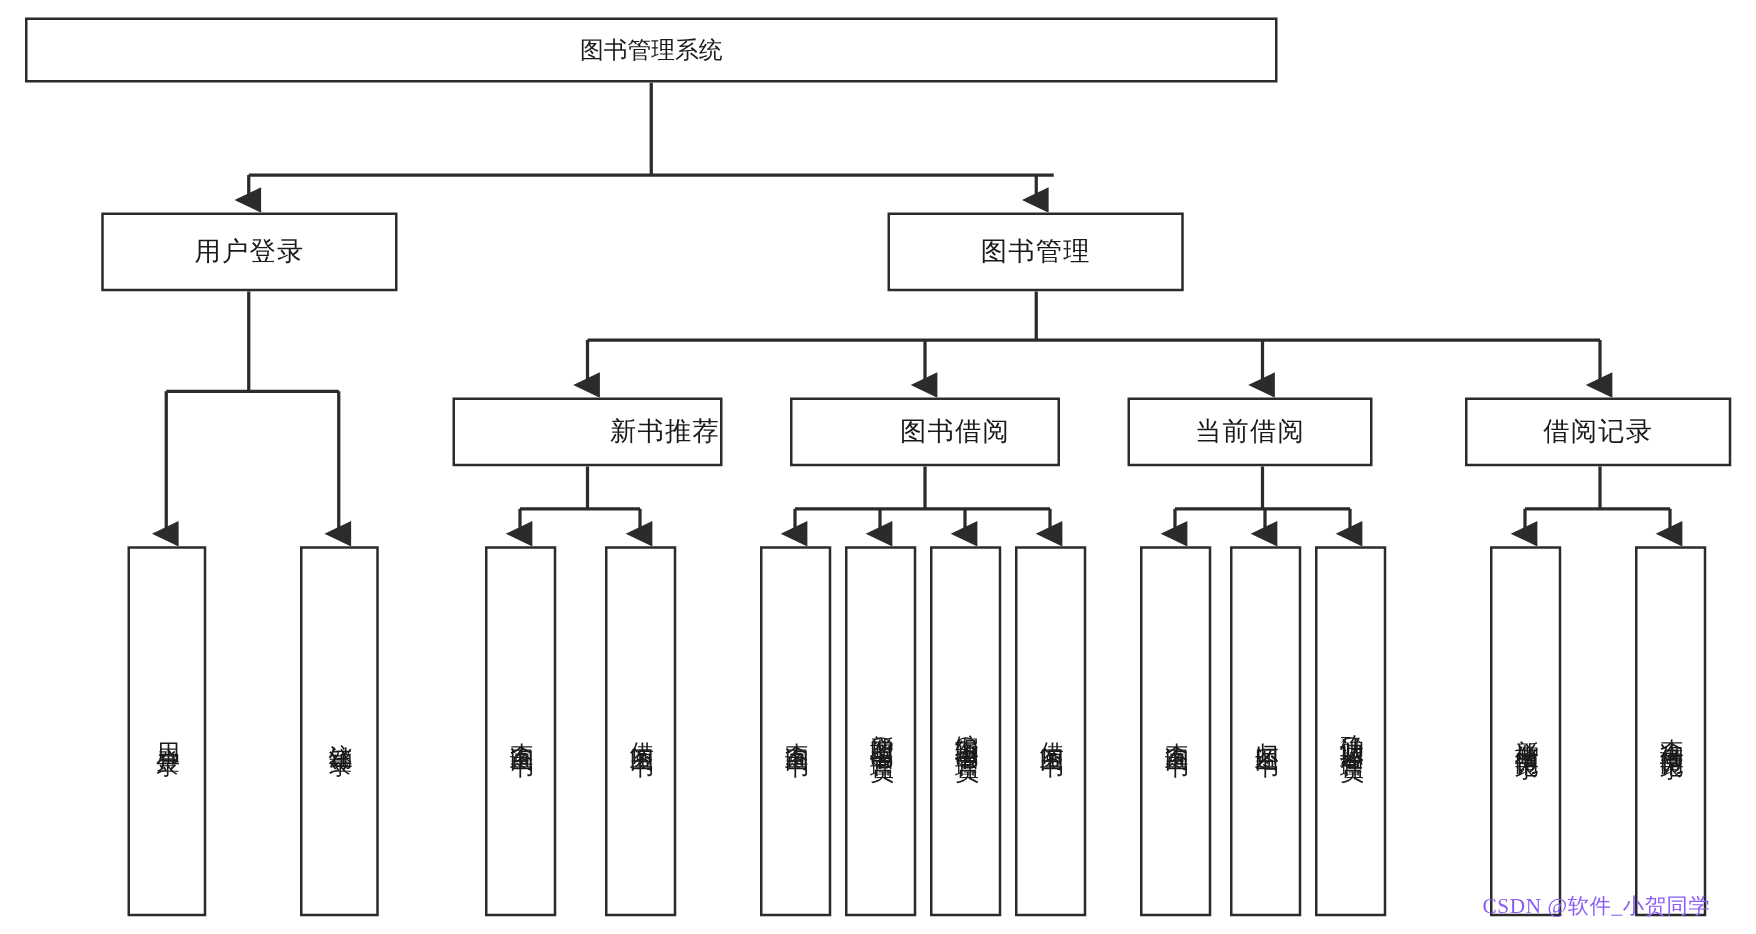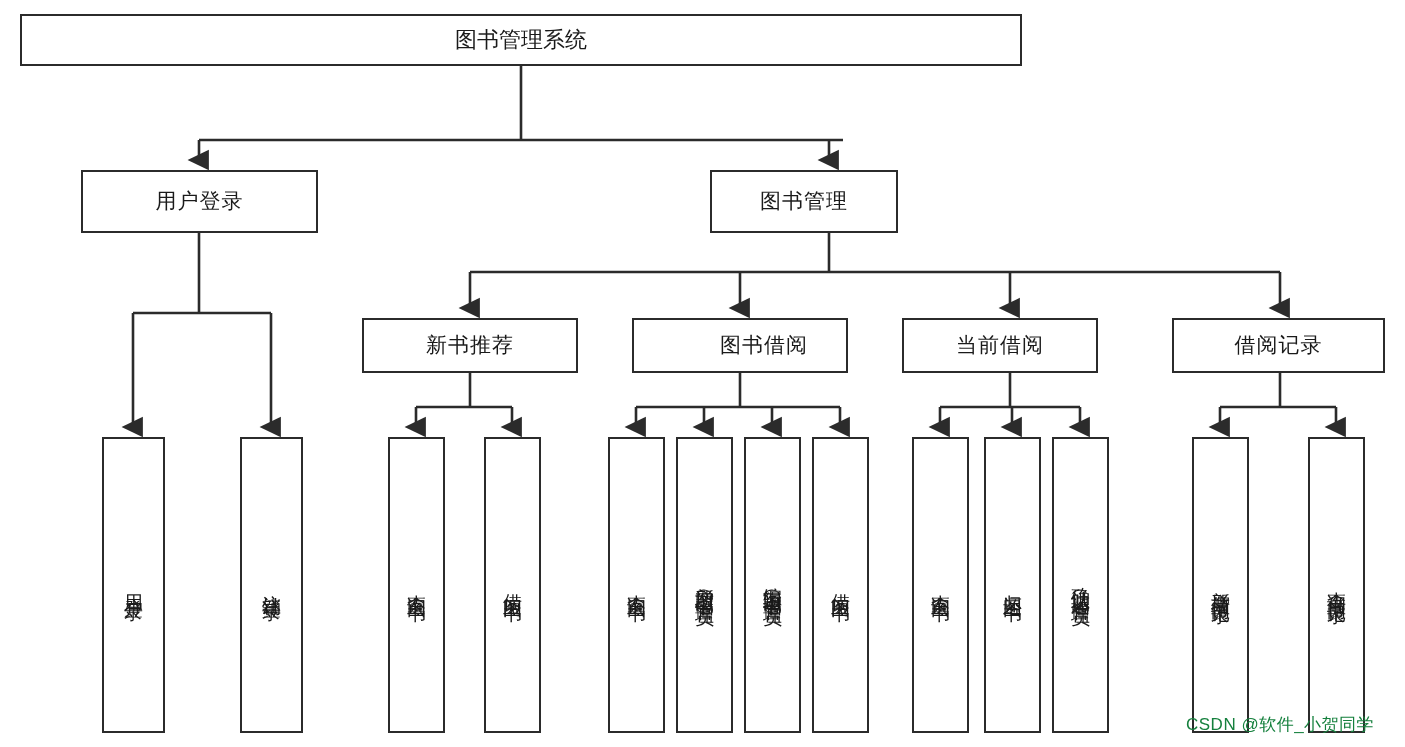--- a/index.html
+++ b/index.html
@@ -26,21 +26,21 @@
     align-items: center;
     justify-content: center;
     color: #1a1a1a;
   }
   .node-h {
     font-size: 21px;
     letter-spacing: 1px;
     line-height: 1.1;
   }
   .node-root {
-    font-size: 22px;
+    font-size: 19px;
   }
   .leaf {
     position: absolute;
     box-sizing: border-box;
     border: 2.5px solid #2b2b2b;
     background: #ffffff;
     display: flex;
     align-items: center;
     justify-content: center;
   }
@@ -59,24 +59,24 @@
     top: 0;
     width: 1405px;
     height: 747px;
     pointer-events: none;
   }
   .watermark {
     position: absolute;
     left: 1186px;
     top: 713px;
     font-size: 17px;
-    color: #15803d;
+    color: #8b5cf6;
     letter-spacing: 0.5px;
     white-space: nowrap;
-    font-family: Liberation Sans, sans-serif;
+    font-family: Liberation Serif, serif;
   }
 </style>
 </head>
 <body>
 
 <div id="canvas">
 
   <svg id="wires" viewBox="0 0 1405 747" xmlns="http://www.w3.org/2000/svg">
     <defs>
       <marker id="arrow" markerWidth="9" markerHeight="9" refX="4.5" refY="4.2" orient="auto" markerUnits="strokeWidth">
@@ -127,25 +127,25 @@
     </g>
   </svg>
 
   <div class="node node-root" style="left:20px; top:14px; width:1002px; height:52px;">
     <span>图书管理系统</span>
   </div>
 
   <div class="node node-h" style="left:81px; top:170px; width:237px; height:63px;">
     <span>用户登录</span>
   </div>
-  <div class="node node-h" style="left:710px; top:170px; width:188px; height:63px;">
+  <div class="node node-h" style="left:710px; top:170px; width:237px; height:63px;">
     <span>图书管理</span>
   </div>
 
-  <div class="node node-h" style="left:362px; top:318px; width:216px; height:55px;">
+  <div class="node node-h" style="left:362px; top:318px; width:216px; height:55px;justify-content:flex-end;">
     <span>新书推荐</span>
   </div>
   <div class="node node-h" style="left:632px; top:318px; width:216px; height:55px;padding-left:48px;">
     <span>图书借阅</span>
   </div>
   <div class="node node-h" style="left:902px; top:318px; width:196px; height:55px;">
     <span>当前借阅</span>
   </div>
   <div class="node node-h" style="left:1172px; top:318px; width:213px; height:55px;">
     <span>借阅记录</span>

